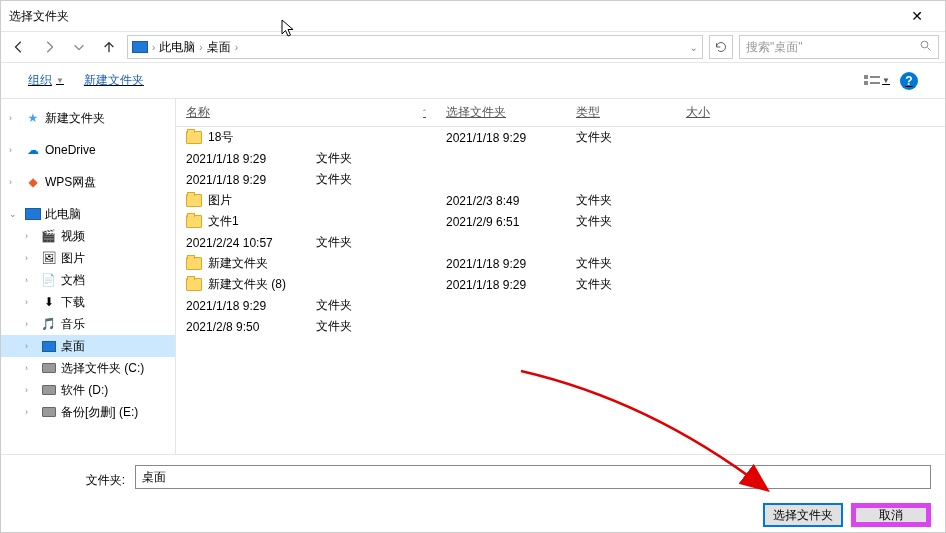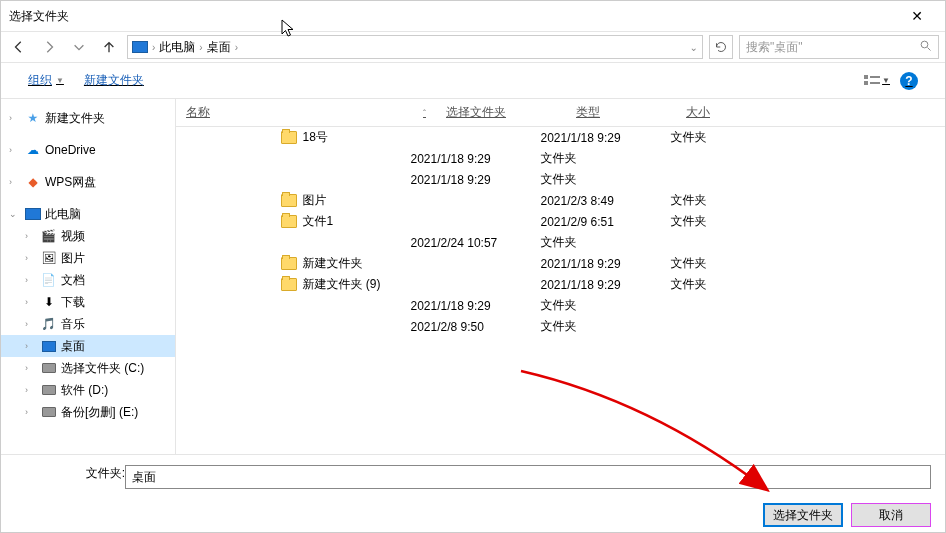--- a/index.html
+++ b/index.html
@@ -36,31 +36,31 @@
 .tree .blank { height: 10px; }
 
 .list { flex: 1; }
 .list .hdr { height: 28px; display: flex; align-items: center; border-bottom: 1px solid #e5e5e5; color: #555; }
 .list .hdr .col { padding-left: 10px; text-decoration: underline; }
 .list .hdr .sort { margin-left: auto; margin-right: 10px; font-size: 9px; color: #888; }
 .col-name { width: 260px; display: flex; align-items: center; }
 .col-date { width: 130px; }
 .col-type { width: 110px; }
 .col-size { width: 80px; }
-.list .row { height: 21px; display: flex; align-items: center; cursor: pointer; justify-content: center; }
+.list .row { height: 21px; display: flex; align-items: center; cursor: pointer; }
 .list .row .col { padding-left: 10px; }
 .list .row .fico { width: 16px; height: 13px; background: #ffd96a; border: 1px solid #d9aa2a; border-radius: 1px; margin-right: 6px; position: relative; }
 .list .row .fico::before { content: ""; position: absolute; top: -3px; left: 0; width: 6px; height: 3px; background: #ffd96a; border: 1px solid #d9aa2a; border-bottom: none; border-radius: 1px 1px 0 0; }
 
 .footer { border-top: 1px solid #e5e5e5; padding: 10px 14px; }
-.footer .row1 { display: flex; align-items: flex-start; margin-bottom: 14px; }
+.footer .row1 { display: flex; align-items: flex-end; gap: 10px; margin-bottom: 14px; }
 .footer .lbl { width: 110px; text-align: right; }
 .footer .finput { flex: 1; height: 24px; border: 1px solid #888; padding: 0 6px; }
 .footer .row2 { display: flex; justify-content: flex-end; gap: 8px; }
-.footer .btn { min-width: 80px; height: 24px; border: 1px solid #d946ef; background: #e1e1e1; display: flex; align-items: center; justify-content: center; cursor: pointer; }
+.footer .btn { min-width: 80px; height: 24px; border: 5px solid #d946ef; background: #e1e1e1; display: flex; align-items: center; justify-content: center; cursor: pointer; }
 .footer .btn.primary { border: 2px solid #0078d7; }
 
 .cursor-pointer { position: absolute; left: 280px; top: 18px; pointer-events: none; }
 .arrow-annot { position: absolute; pointer-events: none; }
 
 .ico-star { color: #4aa0e8; }
 .ico-cloud { color: #0078d7; }
 .ico-wps { color: #e85c2a; }
 .ico-mon { width: 16px; height: 12px; background: #2078d7; border: 1px solid #1a5ca0; }
 .ico-drv { width: 14px; height: 10px; background: #999; border: 1px solid #666; border-radius: 1px; }
@@ -279,21 +279,21 @@
             <span class="fico"></span>
             <span>新建文件夹</span>
           </div>
           <div class="col col-date">2021/1/18 9:29</div>
           <div class="col col-type">文件夹</div>
           <div class="col col-size"></div>
         </div>
         <div class="row">
           <div class="col col-name">
             <span class="fico"></span>
-            <span>新建文件夹 (9)</span>
+            <span>新建文件夹 (8)</span>
           </div>
           <div class="col col-date">2021/1/18 9:29</div>
           <div class="col col-type">文件夹</div>
           <div class="col col-size"></div>
         </div>
         <div class="row">
           <div class="col col-date">2021/1/18 9:29</div>
           <div class="col col-type">文件夹</div>
           <div class="col col-size"></div>
         </div>

